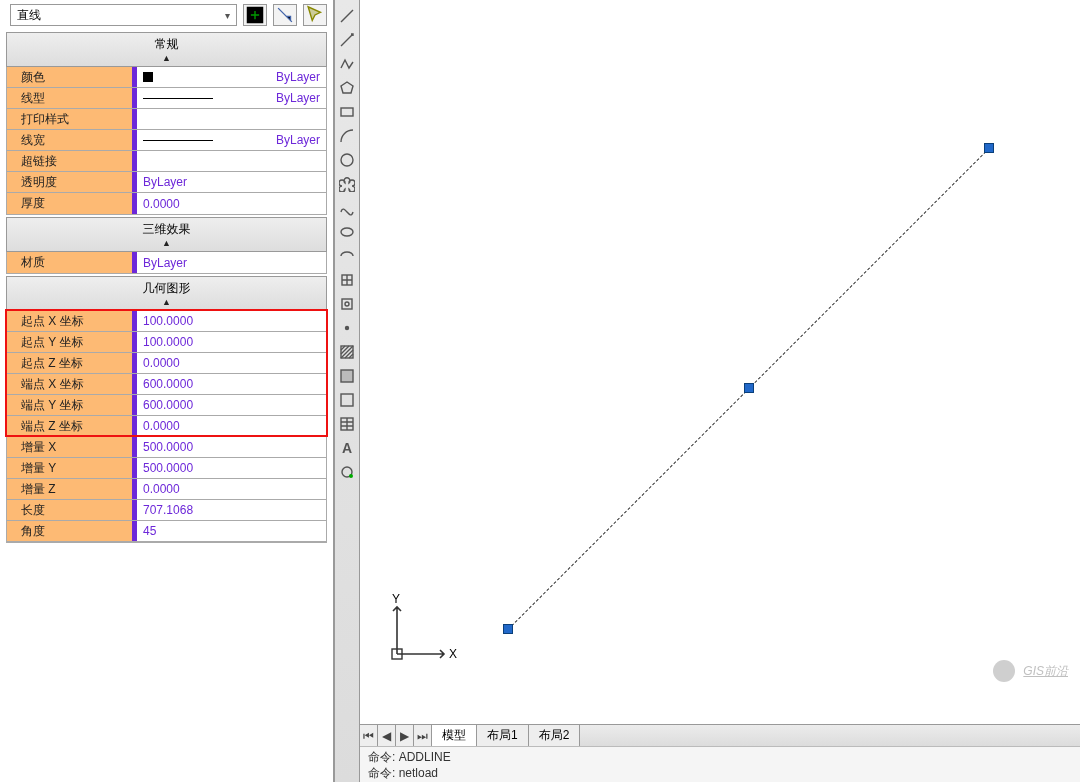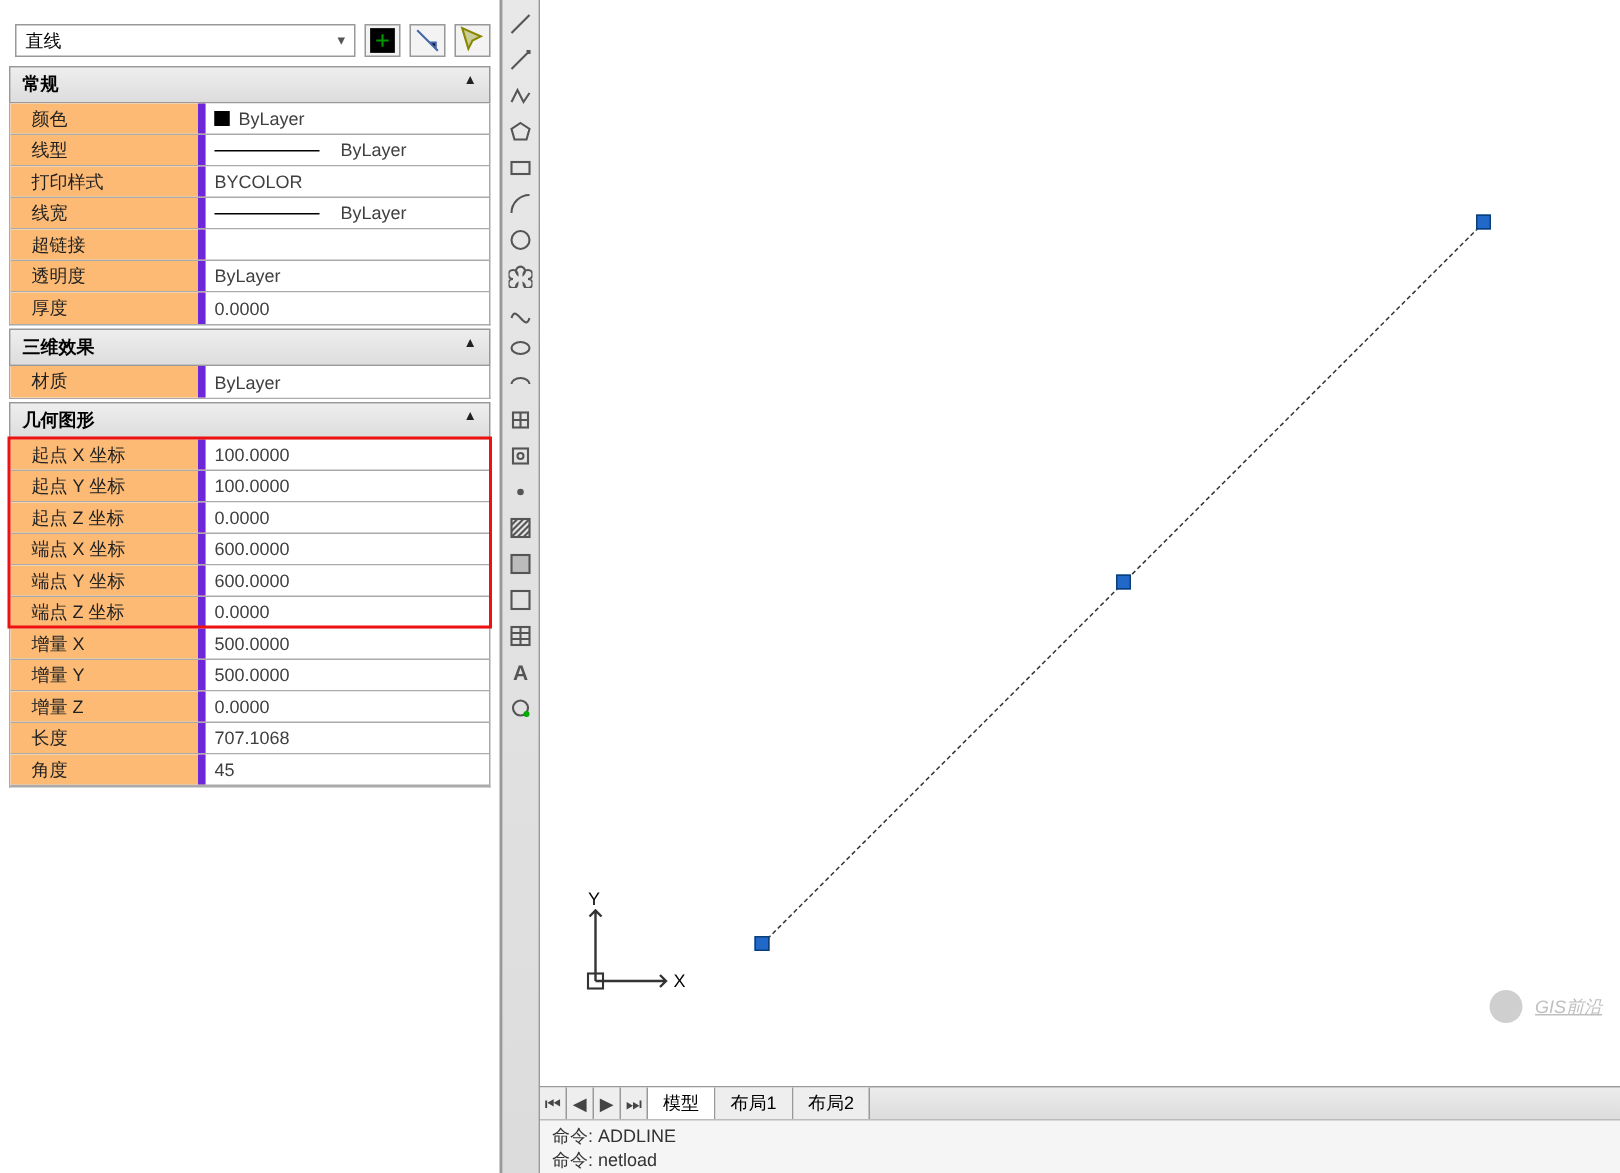--- a/index.html
+++ b/index.html
@@ -1,29 +1,29 @@
 <!DOCTYPE html>
 <html><head>
 <meta charset="utf-8">
 <style>
   * { box-sizing: border-box; margin: 0; padding: 0; font-family: "Microsoft YaHei", Arial, sans-serif; font-size: 12px; }
   body { width: 1080px; height: 782px; overflow: hidden; background: #fff; position: relative; }
   .app { display: flex; width: 100%; height: 100%; }
   .panel { width: 334px; height: 100%; background: #fff; border-right: 1px solid #999; display: flex; flex-direction: column; }
-  .panel-top { display: flex; align-items: center; padding: 16px 6px 4px 10px; gap: 6px; }
+  .panel-top { display: flex; align-items: center; padding: 4px 6px 4px 10px; gap: 6px; }
   .sel { flex: 1; height: 22px; border: 1px solid #999; background: #fff; padding: 0 6px; display: flex; align-items: center; justify-content: space-between; cursor: pointer; }
   .sel .chev { font-size: 10px; color: #555; }
   .ticon { width: 24px; height: 22px; border: 1px solid #999; background: #f3f3f3; display: flex; align-items: center; justify-content: center; cursor: pointer; }
-  .cat { background: linear-gradient(#eee,#ddd); border: 1px solid #999; padding: 3px 8px; font-weight: bold; display: flex; justify-content: space-between; cursor: pointer; margin: 2px 6px 0 6px; }
+  .cat { background: linear-gradient(#eee,#ddd); border: 1px solid #999; padding: 3px 8px; font-weight: normal; display: flex; justify-content: space-between; align-items: center; cursor: pointer; margin: 2px 6px 0 6px; flex-direction: column; }
   .cat .tri { font-size: 9px; color: #222; }
   .proplist { margin: 0 6px; border: 1px solid #aaa; border-top: none; }
   .row { display: flex; border-bottom: 1px solid #aaa; height: 21px; background: #fff; }
   .row:last-child { border-bottom: none; }
   .row .lab { width: 130px; padding: 2px 4px 2px 14px; background: #fdba74; border-right: 5px solid #6d28d9; color: #222; white-space: nowrap; overflow: hidden; }
-  .row .val { flex: 1; padding: 2px 6px; color: #404040; display: flex; align-items: center; gap: 6px; }
+  .row .val { flex: 1; padding: 2px 6px; color: #6d28d9; display: flex; align-items: center; gap: 6px; justify-content: space-between; }
   .swatch { width: 10px; height: 10px; background: #000; border: 1px solid #000; display: inline-block; }
   .linetype { display: inline-block; width: 70px; border-top: 1px solid #000; margin-right: 8px; }
   .hlbox { position: absolute; border: 2px solid #e11; pointer-events: none; }
   .toolbar { width: 26px; background: linear-gradient(#e8e8e8,#dcdcdc); border-left: 1px solid #999; border-right: 1px solid #999; display: flex; flex-direction: column; align-items: center; gap: 4px; padding: 6px 0; }
   .tbtn { width: 20px; height: 20px; display: flex; align-items: center; justify-content: center; color: #444; cursor: pointer; }
   .tbtn svg { width: 16px; height: 16px; stroke: #555; fill: none; stroke-width: 1.4; }
   .canvas-area { flex: 1; display: flex; flex-direction: column; background: #fff; }
   .canvas { flex: 1; position: relative; background: #fff; }
   .grip { position: absolute; width: 10px; height: 10px; background: #2168c9; border: 1px solid #0a3f7a; transform: translate(-50%,-50%); }
   .dashline { position: absolute; border-top: 1.5px dashed #333; transform-origin: left center; }
@@ -79,21 +79,20 @@
         </div>
       <div class="row">
           <div class="lab">线型</div>
           <div class="val">
             <span class="linetype"></span>
             <span>ByLayer</span>
           </div>
         </div>
       <div class="row">
           <div class="lab">打印样式</div>
-          <div class="val">BYCOLOR</div>
         </div>
       <div class="row">
           <div class="lab">线宽</div>
           <div class="val">
             <span class="linetype"></span>
             <span>ByLayer</span>
           </div>
         </div>
       <div class="row">
           <div class="lab">超链接</div>

